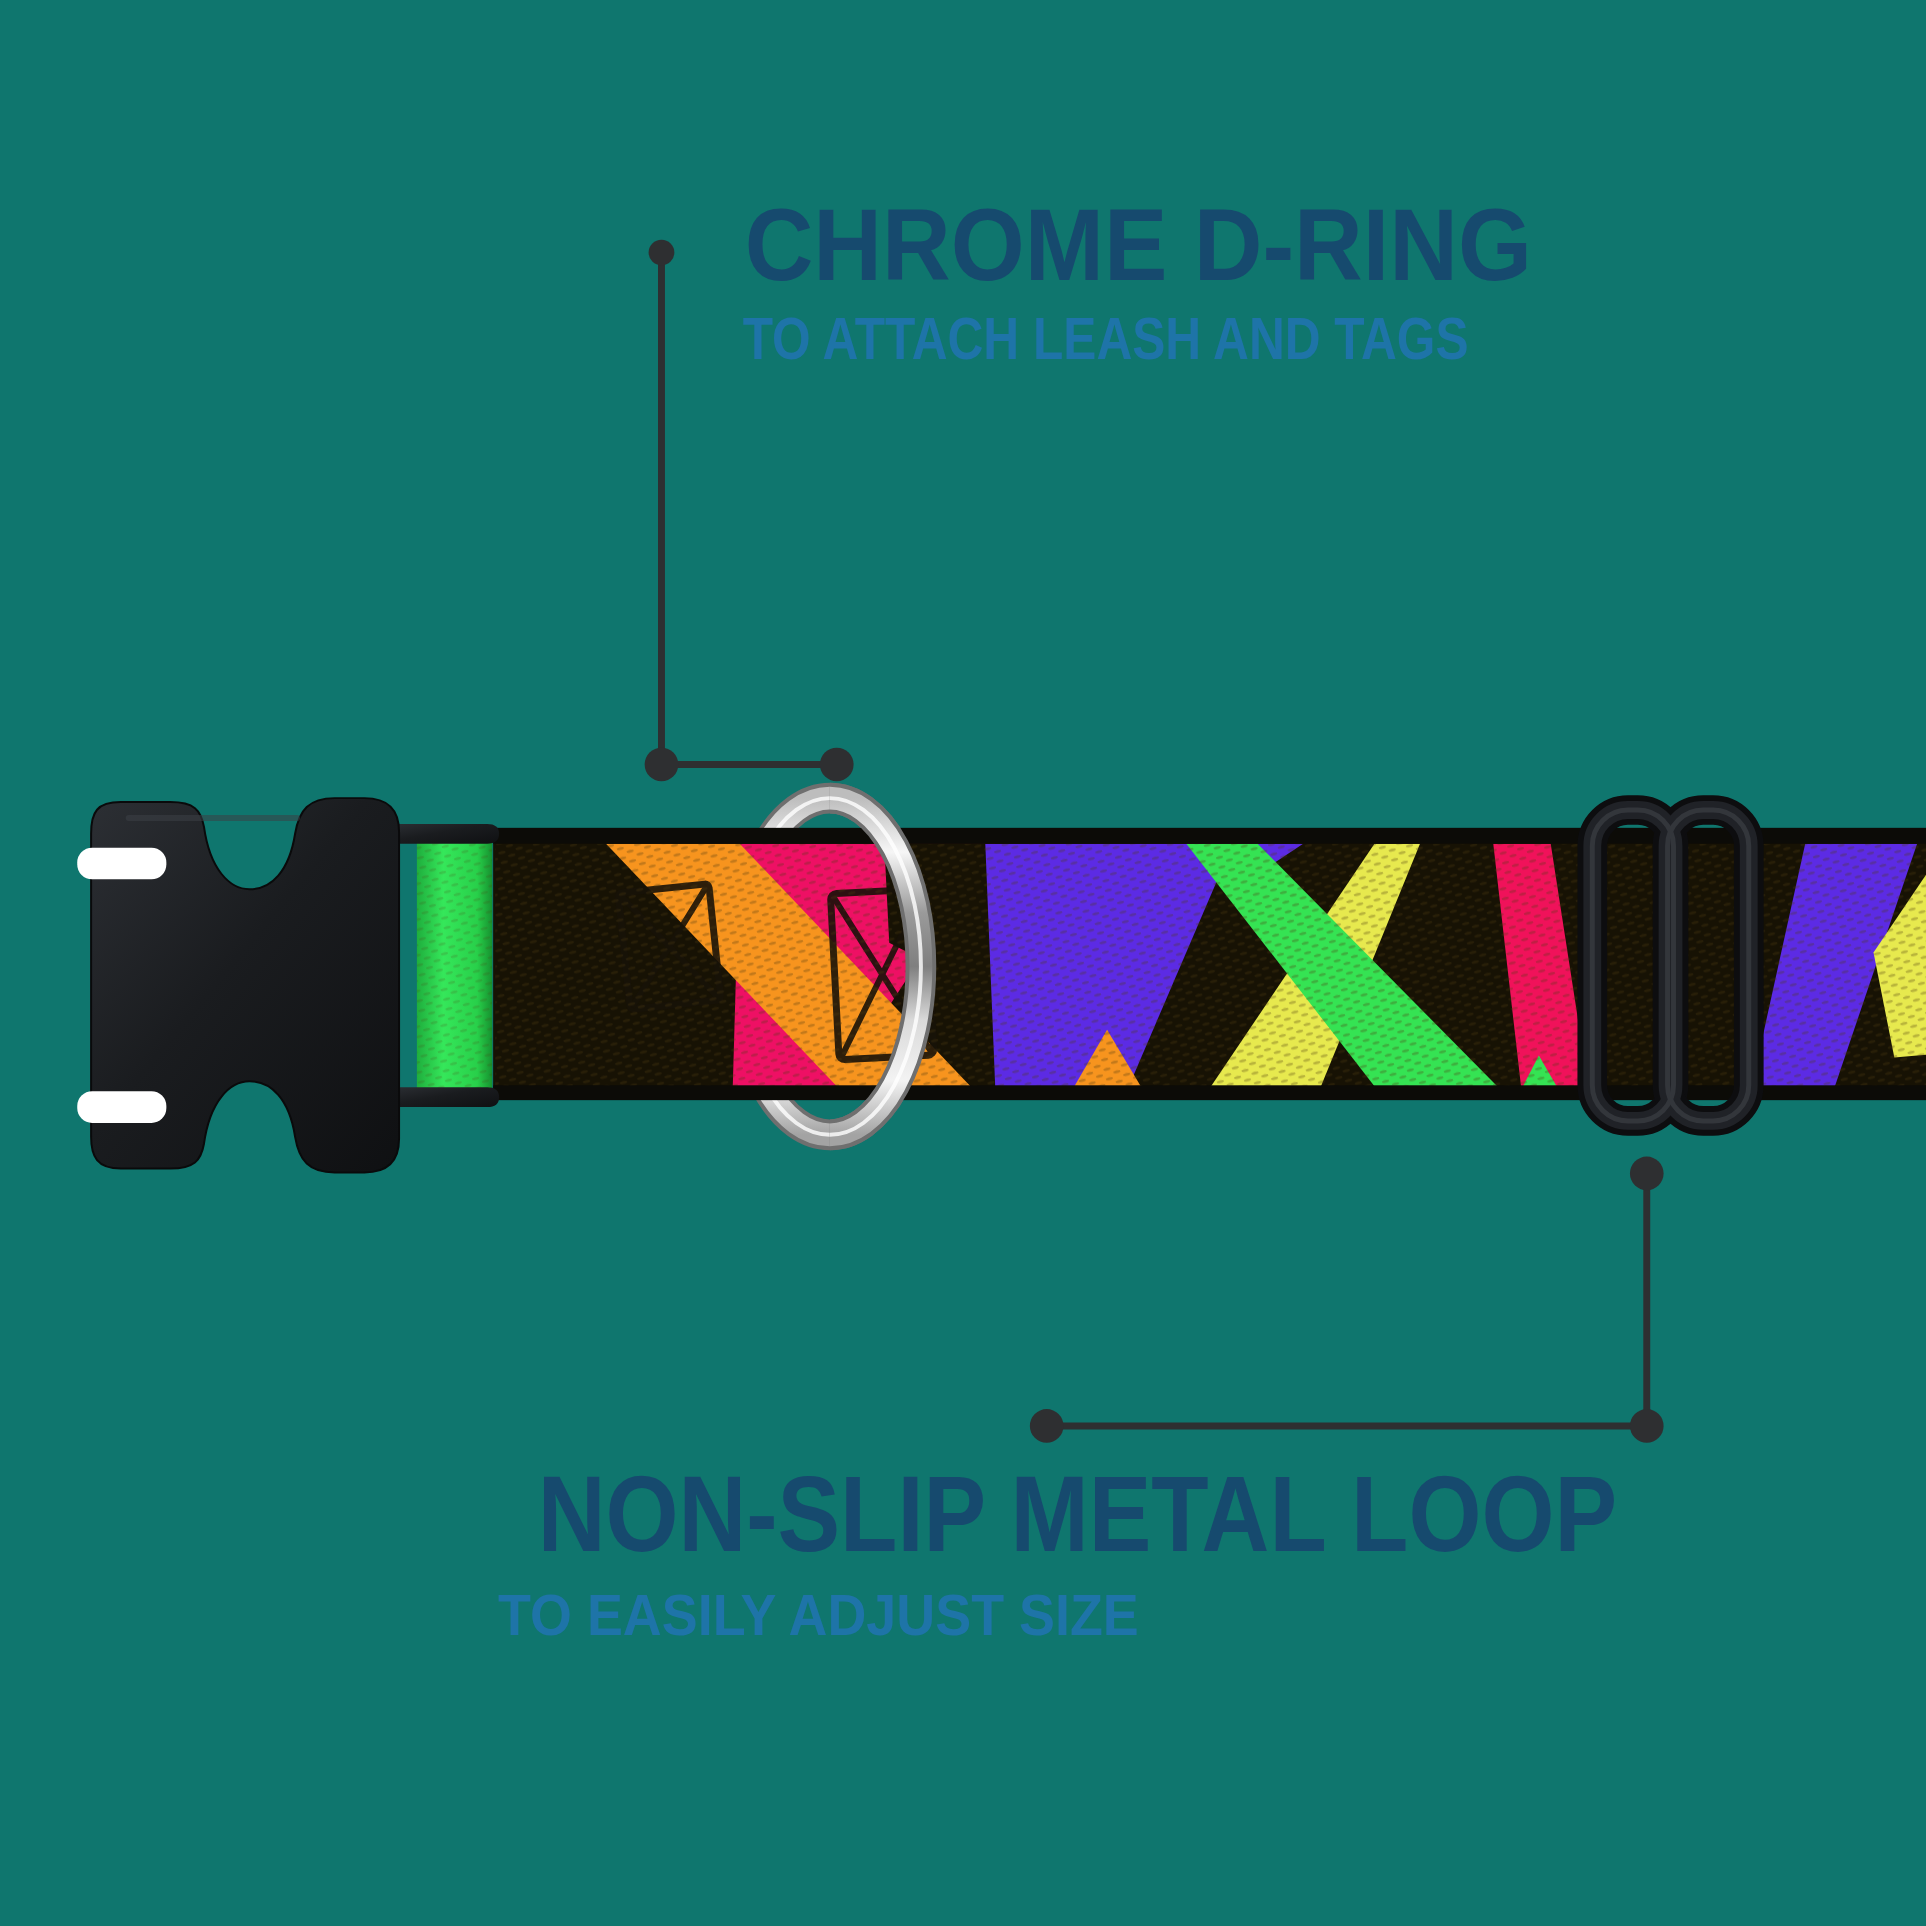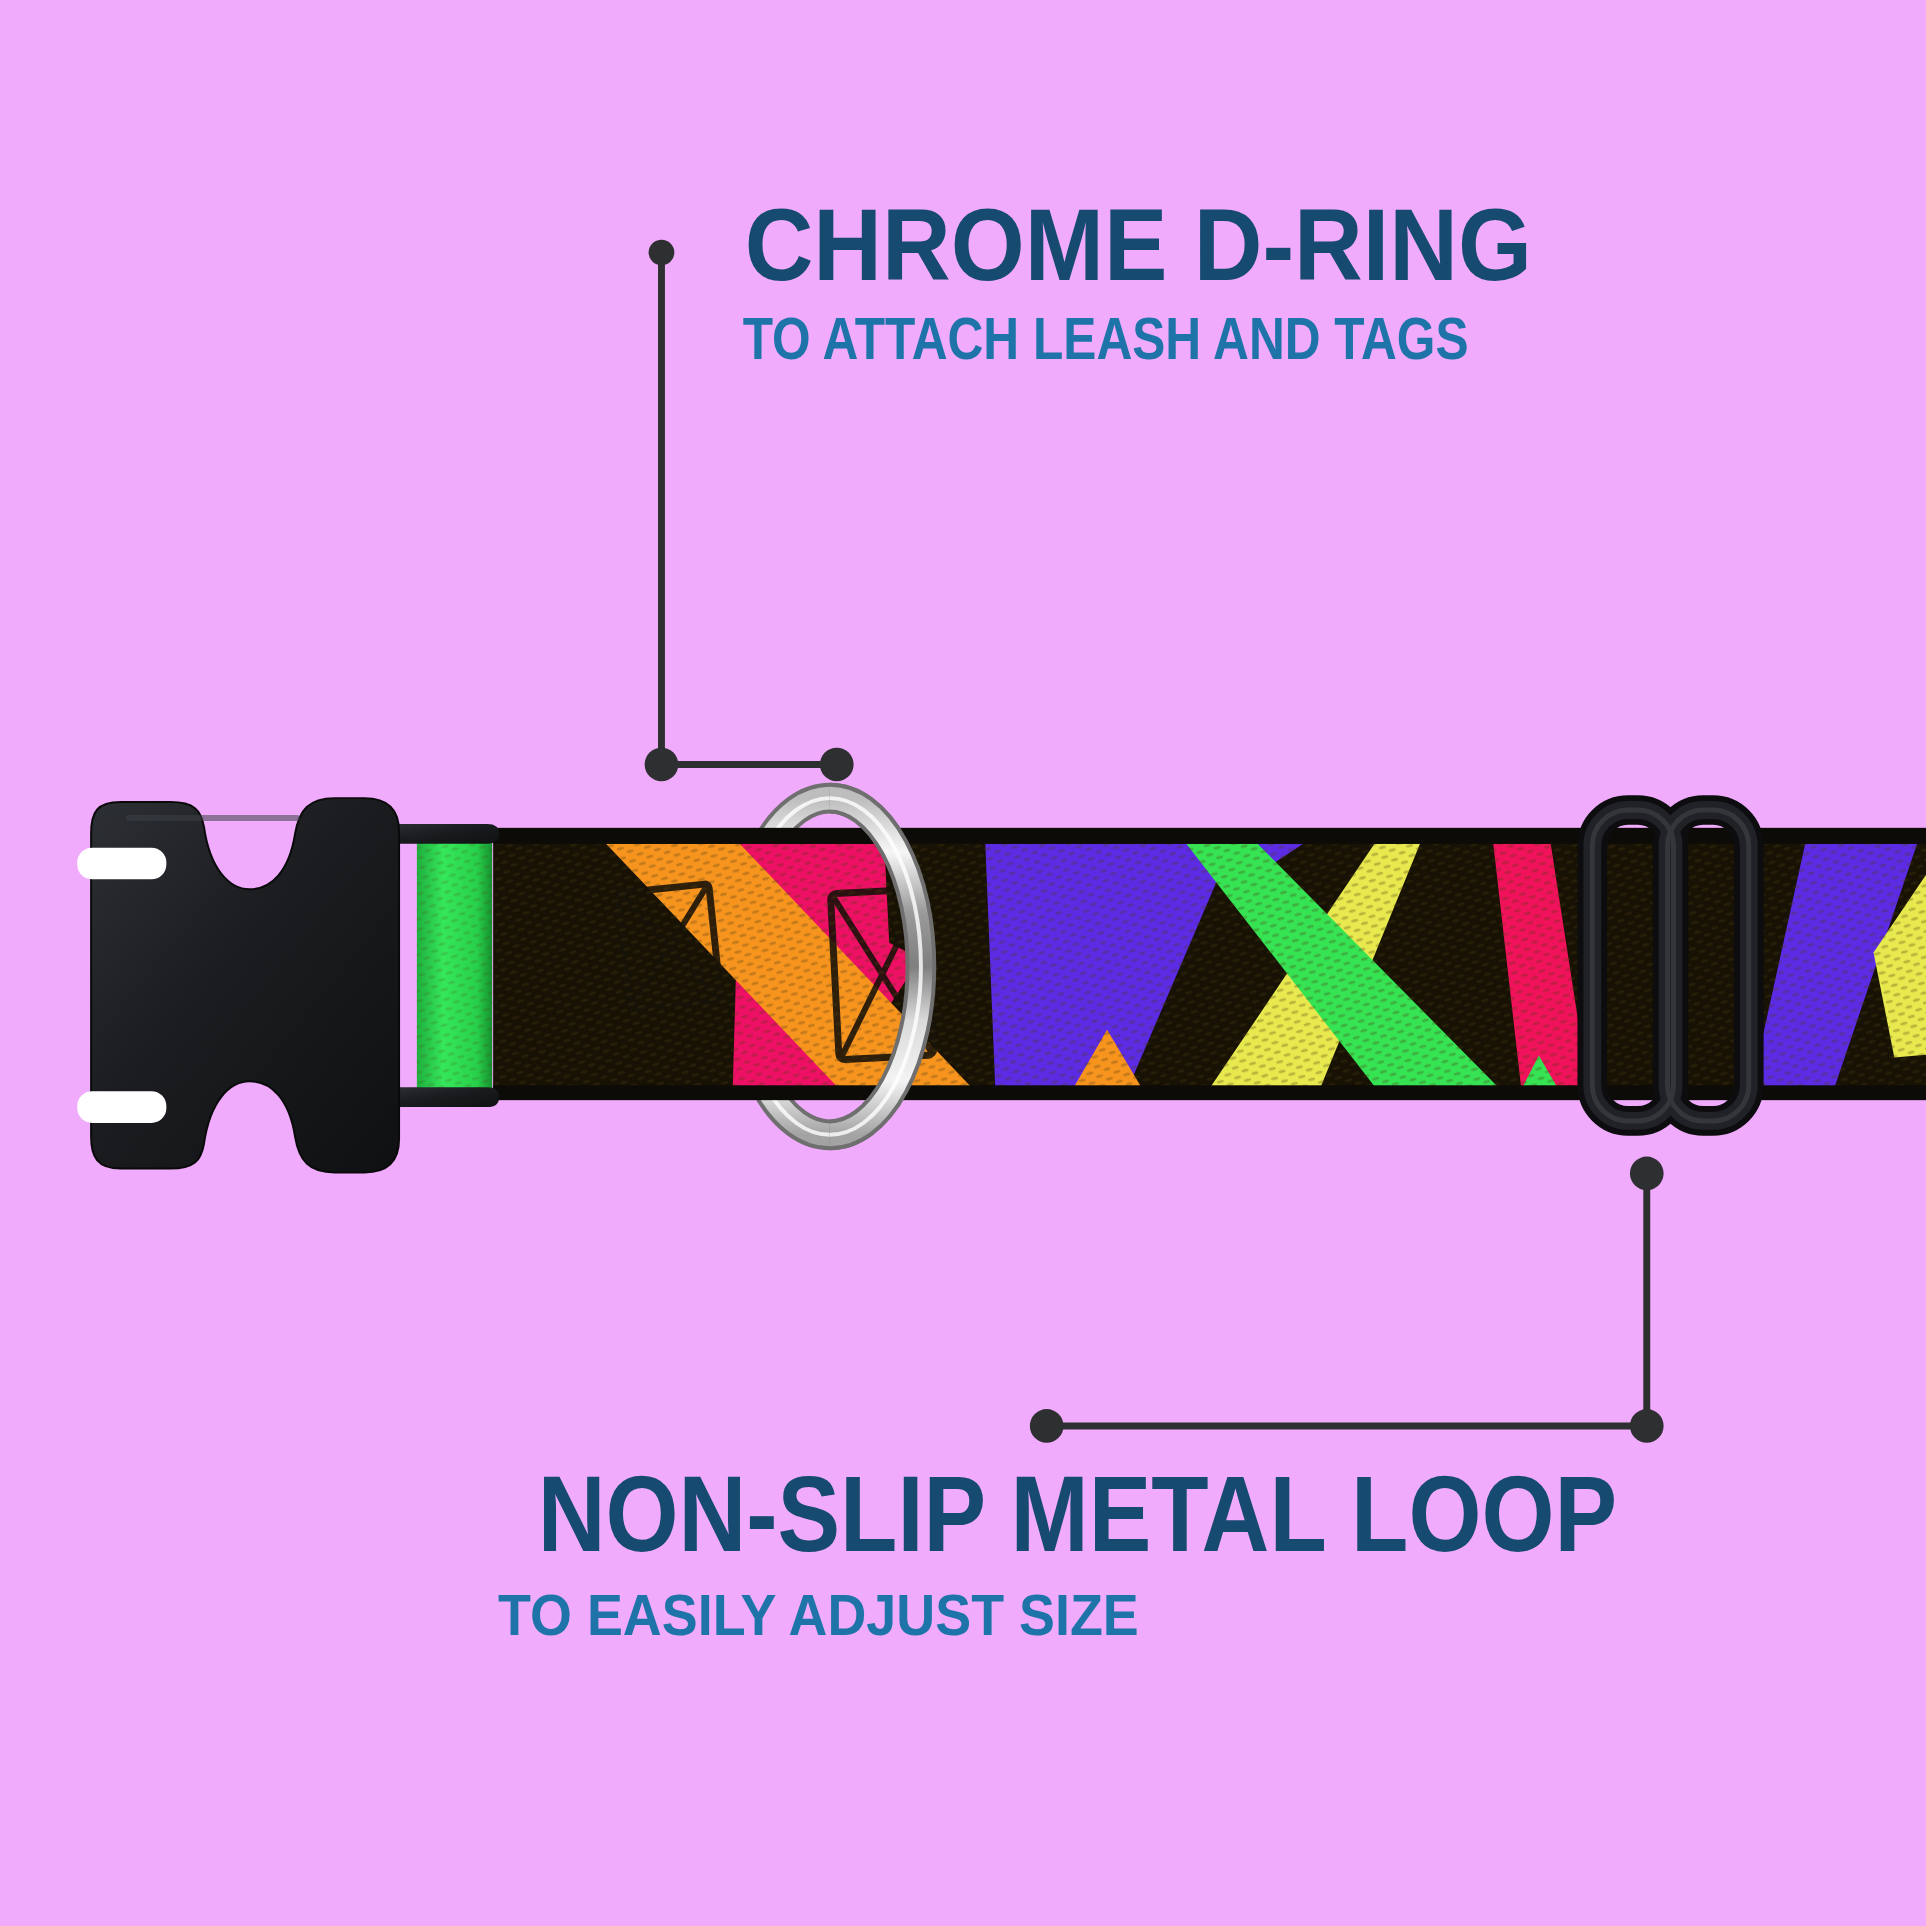--- a/index.html
+++ b/index.html
@@ -1,16 +1,16 @@
 <!DOCTYPE html>
 <html style="--title-navy: #164a6e; --subtitle-blue: #1e74a8; --callout-dark: #2e2f31; --strap-black: #171204; --stripe-orange: #f7941e; --stripe-magenta: #ee1064; --stripe-purple: #5c2be4; --stripe-green: #35e353; --stripe-yellow: #e7e94e; --stripe-pink: #f0125a; --webbing-green: #2bd94c; --hardware-black: #17181b; --chrome-mid: #8b8b8b;"><head>
 <meta charset="utf-8">
 <style>
   html,body{margin:0;padding:0;background:#ffffff;}
-  .stage{position:relative;width:1927px;height:1927px;background:#f0abfc;overflow:hidden;
+  .stage{position:relative;width:1927px;height:1927px;background:#0f766e;overflow:hidden;
          font-family:"Liberation Sans",sans-serif;}
   .scene{position:absolute;left:0;top:0;width:1927px;height:1927px;}
   text.callout-title{font-family:"Liberation Sans",sans-serif;font-weight:700;
                      fill:var(--title-navy,#164a6e);}
   text.callout-sub{font-family:"Liberation Sans",sans-serif;font-weight:700;
                    fill:var(--subtitle-blue,#1e74a8);}
   .line{stroke:var(--callout-dark,#2e2f31);stroke-width:7;fill:none;}
   .dot{fill:var(--callout-dark,#2e2f31);}
 </style>
 </head>

